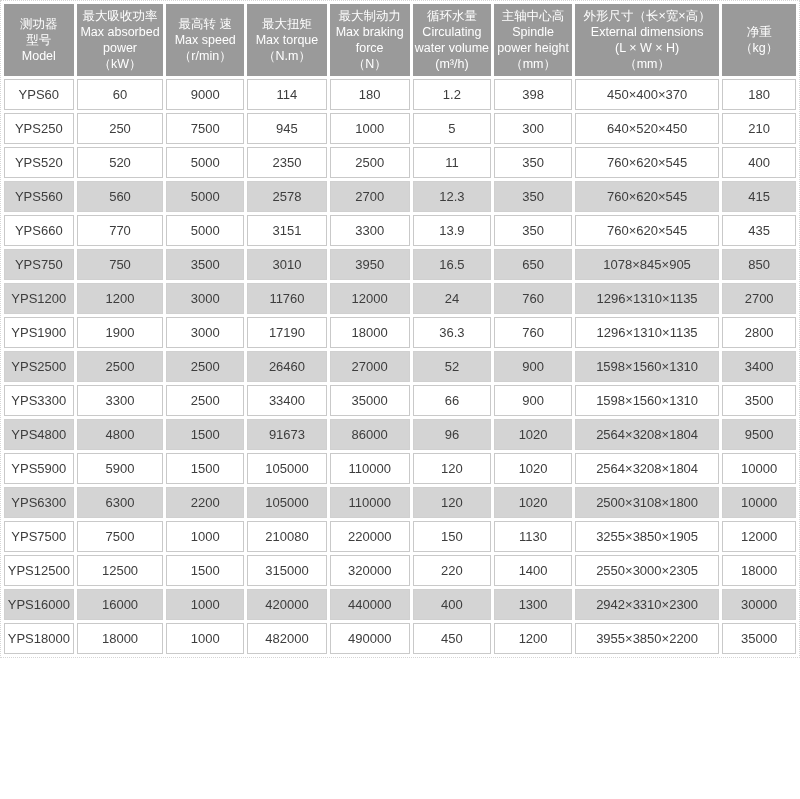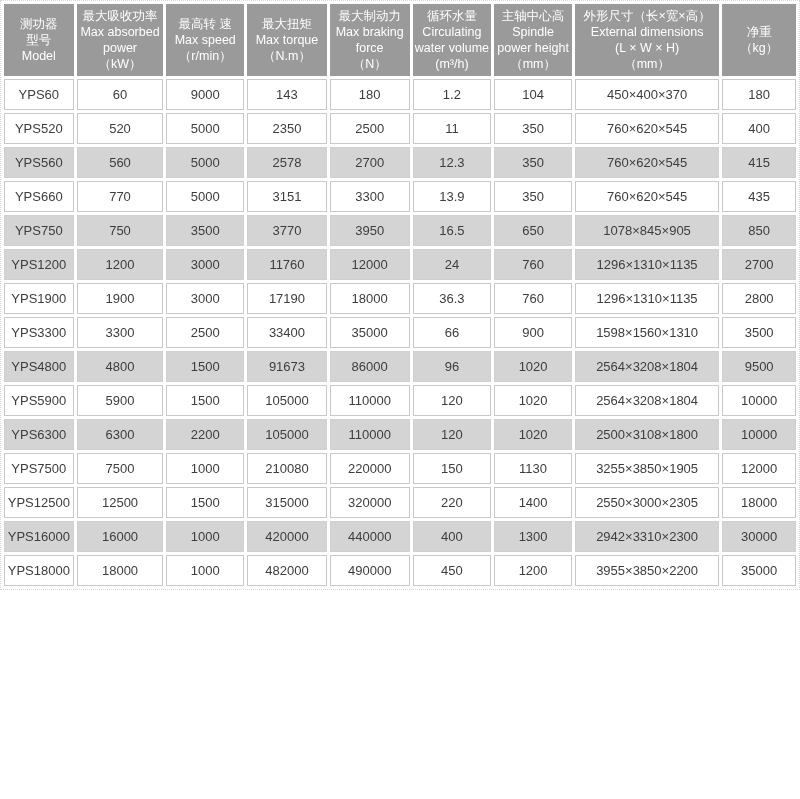--- a/index.html
+++ b/index.html
@@ -110,26 +110,37 @@
 （mm）</th>
           <th>净重
 （kg）</th>
         </tr>
     </thead>
     <tbody id="table-body">
         <tr>
           <td>YPS60</td>
           <td>60</td>
           <td>9000</td>
-          <td>143</td>
+          <td>114</td>
           <td>180</td>
           <td>1.2</td>
-          <td>104</td>
+          <td>398</td>
           <td>450×400×370</td>
           <td>180</td>
+        </tr>
+        <tr>
+          <td>YPS250</td>
+          <td>250</td>
+          <td>7500</td>
+          <td>945</td>
+          <td>1000</td>
+          <td>5</td>
+          <td>300</td>
+          <td>640×520×450</td>
+          <td>210</td>
         </tr>
         <tr>
           <td>YPS520</td>
           <td>520</td>
           <td>5000</td>
           <td>2350</td>
           <td>2500</td>
           <td>11</td>
           <td>350</td>
           <td>760×620×545</td>
@@ -154,21 +165,21 @@
           <td>3300</td>
           <td>13.9</td>
           <td>350</td>
           <td>760×620×545</td>
           <td>435</td>
         </tr>
         <tr class="alt">
           <td>YPS750</td>
           <td>750</td>
           <td>3500</td>
-          <td>3770</td>
+          <td>3010</td>
           <td>3950</td>
           <td>16.5</td>
           <td>650</td>
           <td>1078×845×905</td>
           <td>850</td>
         </tr>
         <tr class="alt">
           <td>YPS1200</td>
           <td>1200</td>
           <td>3000</td>
@@ -183,20 +194,31 @@
           <td>YPS1900</td>
           <td>1900</td>
           <td>3000</td>
           <td>17190</td>
           <td>18000</td>
           <td>36.3</td>
           <td>760</td>
           <td>1296×1310×1135</td>
           <td>2800</td>
         </tr>
+        <tr class="alt">
+          <td>YPS2500</td>
+          <td>2500</td>
+          <td>2500</td>
+          <td>26460</td>
+          <td>27000</td>
+          <td>52</td>
+          <td>900</td>
+          <td>1598×1560×1310</td>
+          <td>3400</td>
+        </tr>
         <tr>
           <td>YPS3300</td>
           <td>3300</td>
           <td>2500</td>
           <td>33400</td>
           <td>35000</td>
           <td>66</td>
           <td>900</td>
           <td>1598×1560×1310</td>
           <td>3500</td>

